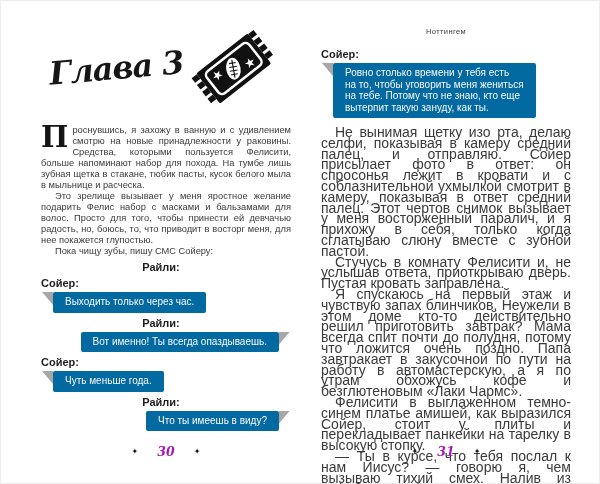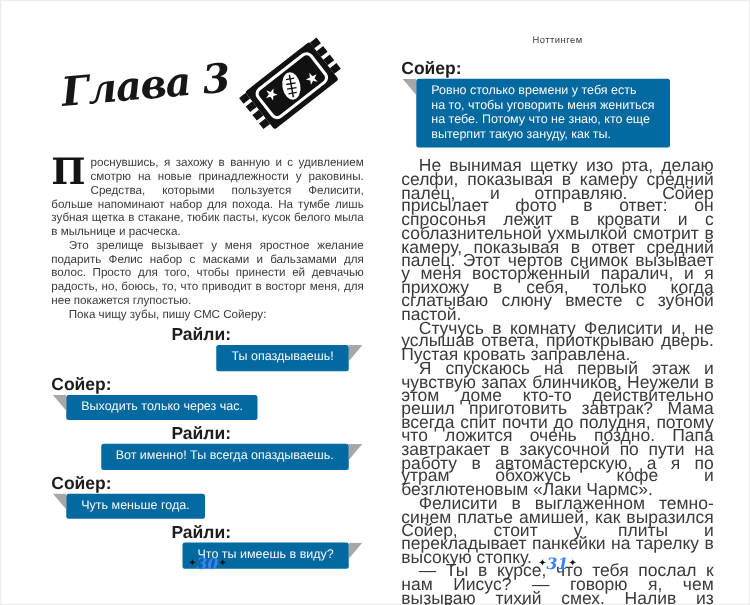--- a/index.html
+++ b/index.html
@@ -30,21 +30,21 @@
   }
   .bodytext p.p-drop{text-indent:0;}
   .dropcap{
     float:left;font-family:"DejaVu Serif", serif;font-weight:bold;
     font-size:29px;line-height:22px;color:#141414;margin:1px 4px 0 0;
   }
   .page.right .bodytext p{font-size:14px;line-height:10.8px;}
 
   
   .chat-label{
-    font-weight:bold;font-size:14px;line-height:11px;color:#1d1d1d;
+    font-weight:bold;font-size:11px;line-height:11px;color:#1d1d1d;
     margin:5px 0 3px;
   }
   .chat-label.lab-right{text-align:center;padding-right:10px;}
   .bubble{
     position:relative;display:block;width:fit-content;max-width:225px;
     background:#0369a1;color:#f9f9f9;
     font-size:10px;line-height:11.5px;
     padding:4px 12px 5px;border-radius:2px;margin-bottom:3px;
   }
   .bubble.b-left{margin-left:12px;}
@@ -67,21 +67,21 @@
   }
   .right-chat{margin-top:8px;}
 
   
   .footer{position:absolute;top:441px;width:250px;text-align:center;color:#1c1c1c;}
   .footer.fl{left:40px;}
   .footer.fr{left:320px;}
   .footer .star{font-size:8px;vertical-align:2.5px;color:#111;}
   .footer .num{
     font-family:"DejaVu Serif", serif;font-style:italic;font-weight:bold;
-    font-size:12.5px;margin:0 0;color:#3b82f6;
+    font-size:12.5px;margin:0 19px;color:#a21caf;
   }
 </style>
 </head>
 <body>
 
 <div class="spread">
 
   <div class="page left">
 
     <div class="chapter-head">
@@ -119,21 +119,20 @@
     <div class="bodytext">
       <p class="p-drop">
         <span class="dropcap">П</span><span>роснувшись, я захожу в ванную и с удивлением смотрю на новые принадлежности у раковины. Средства, которыми пользуется Фелисити, больше напоминают набор для похода. На тумбе лишь зубная щетка в стакане, тюбик пасты, кусок белого мыла в мыльнице и расческа.</span>
       </p>
       <p>Это зрелище вызывает у меня яростное желание подарить Фелис набор с масками и бальзамами для волос. Просто для того, чтобы принести ей девчачью радость, но, боюсь, то, что приводит в восторг меня, для нее покажется глупостью.</p>
       <p>Пока чищу зубы, пишу СМС Сойеру:</p>
     </div>
 
     <div class="chat">
       <div class="chat-label lab-right">Райли:</div>
-      <div class="bubble b-right">Ты опаздываешь!</div>
 
 
       <div class="chat-label">Сойер:</div>
       <div class="bubble b-left">Выходить только через час.</div>
 
       <div class="chat-label lab-right">Райли:</div>
       <div class="bubble b-right">Вот именно! Ты всегда опаздываешь.</div>
 
       <div class="chat-label">Сойер:</div>
       <div class="bubble b-left">Чуть меньше года.</div>

